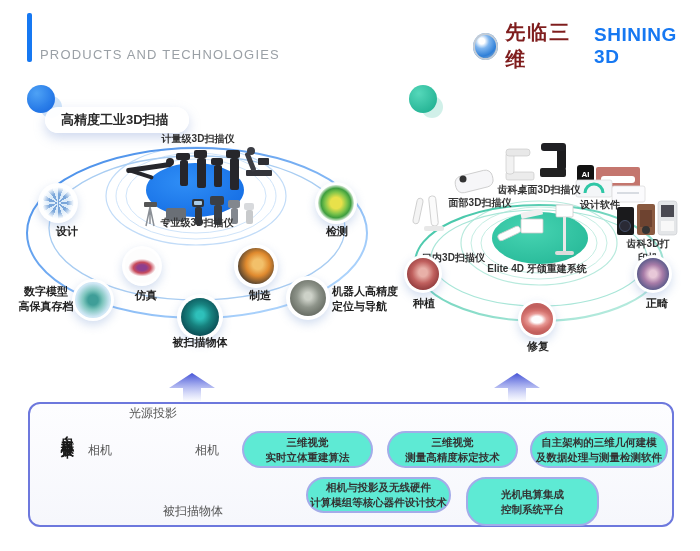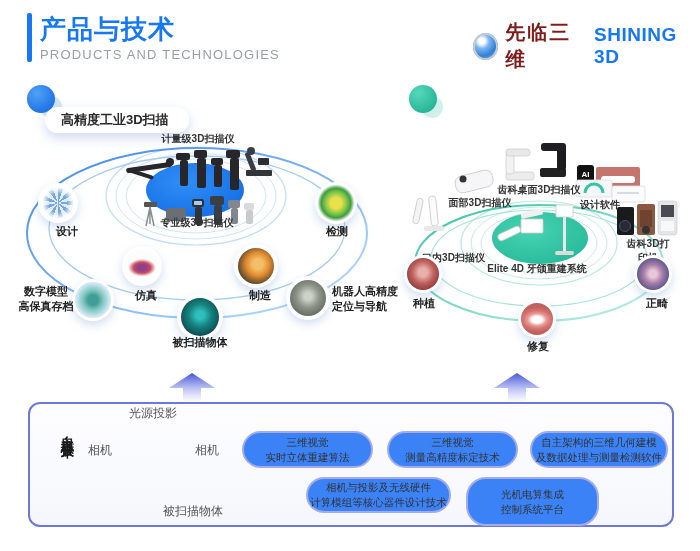--- a/index.html
+++ b/index.html
@@ -49,23 +49,23 @@
   .ph-robot{background:radial-gradient(circle at 50% 45%,#cdd1c8 0 14%,#8e948a 42%,#666b62 76%,#545950 100%);}
   .ph-implant{background:radial-gradient(circle at 50% 45%,#e8b0a8 0 18%,#c0605e 46%,#8e3a3c 76%,#6e2a2e 100%);}
   .ph-restore{background:radial-gradient(ellipse 62% 40% at 50% 52%,#fdfdfd 0 26%,#e89a96 48%,#d4726e 72%,#c2605e 100%);}
   .ph-ortho{background:radial-gradient(circle at 50% 50%,#e8c8d8 0 16%,#a87ca8 42%,#5a5a8a 72%,#3c3c5e 100%);}
   
   .core-box{left:28px;top:402px;width:646px;height:125px;border:2px solid #6d78dd;border-radius:12px;
     background:linear-gradient(#fdfdff,#f6f7fc);box-sizing:border-box;}
   .core-vtitle{left:58px;top:425px;writing-mode:vertical-rl;text-orientation:upright;
     font-size:13px;font-weight:bold;color:#1a1a1a;letter-spacing:2px;height:90px;}
   .core-title{left:290px;top:407px;width:325px;text-align:center;font-size:13px;font-weight:bold;color:#2a4cc8;letter-spacing:0.5px;}
-  .pill{border:2px solid #a3ace9;background:#3b82f6;border-radius:20px;box-sizing:border-box;
+  .pill{border:2px solid #a3ace9;background:#5eead4;border-radius:20px;box-sizing:border-box;
     display:flex;flex-direction:column;align-items:center;justify-content:center;
-    font-size:10.5px;font-weight:normal;color:#333;text-align:center;line-height:1.4;white-space:pre-line;}
+    font-size:10.5px;font-weight:bold;color:#333;text-align:center;line-height:1.4;white-space:pre-line;}
   .diag-lbl{position:absolute;font-size:12px;color:#555;transform:translateX(-50%);white-space:nowrap;}
   svg{display:block;}
 </style>
 </head>
 <body>
 
 <div class="stage">
 
   <svg class="abs" width="700" height="551" viewBox="0 0 700 551" style="left:0;top:0;">
     <defs>
@@ -209,21 +209,20 @@
       <polygon points="202,460 186,448 152,496" fill="#9cc0ea" opacity="0.45"></polygon>
       <rect x="100" y="449" width="22" height="9" rx="2" fill="url(#gMetal)" stroke="#8a8f98" stroke-width="0.7" transform="rotate(38 111 453)"></rect>
       <rect x="184" y="449" width="22" height="9" rx="2" fill="url(#gMetal)" stroke="#8a8f98" stroke-width="0.7" transform="rotate(-38 195 453)"></rect>
       <polygon points="156,490 172,498 156,506 140,498" fill="#cdd2d8"></polygon>
       <polygon points="140,498 156,506 156,521 140,513" fill="#9aa0a8"></polygon>
       <polygon points="172,498 156,506 156,521 172,513" fill="#b4bac2"></polygon>
     </g>
   </svg>
 
   <div class="abs title-bar"></div>
-  <div class="abs page-title">产品与技术</div>
   <div class="abs page-subtitle">PRODUCTS AND TECHNOLOGIES</div>
   <div class="abs logo">
     <span class="logo-globe"></span>
     <span class="logo-cn">先临三维</span>
     <span class="logo-en">SHINING 3D</span>
   </div>
 
   <div class="abs sec-dot blue2"></div>
   <div class="abs sec-dot blue"></div>
   <div class="abs sec-pill blue">高精度工业3D扫描</div>

